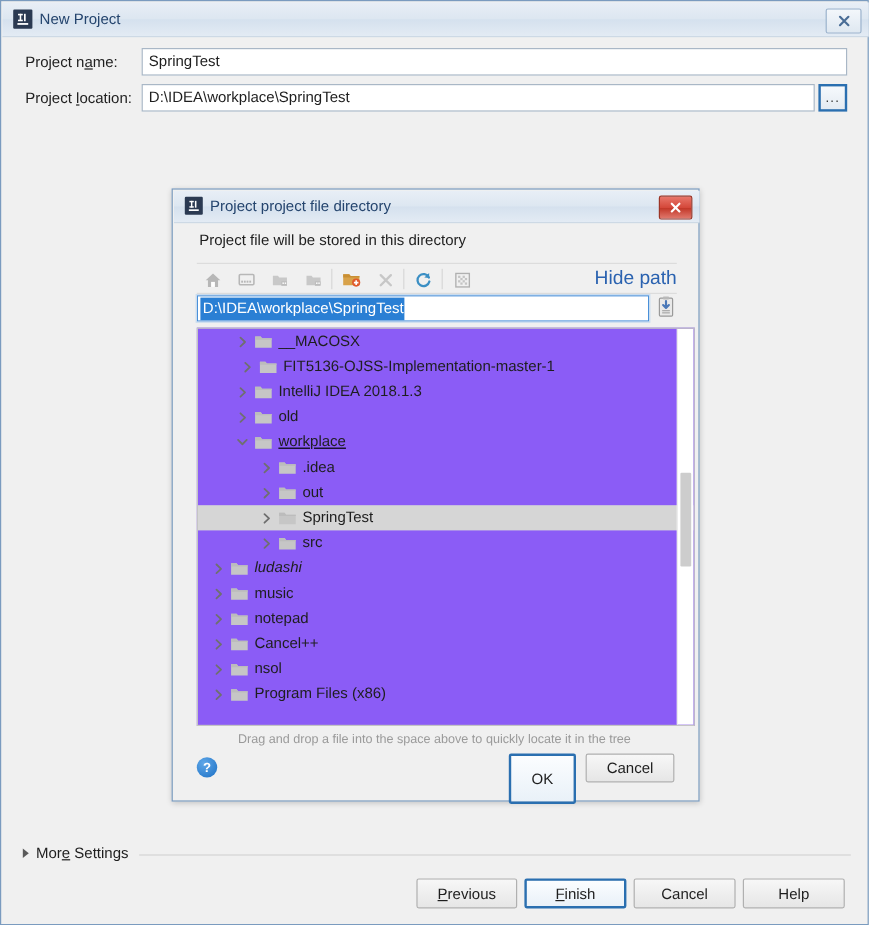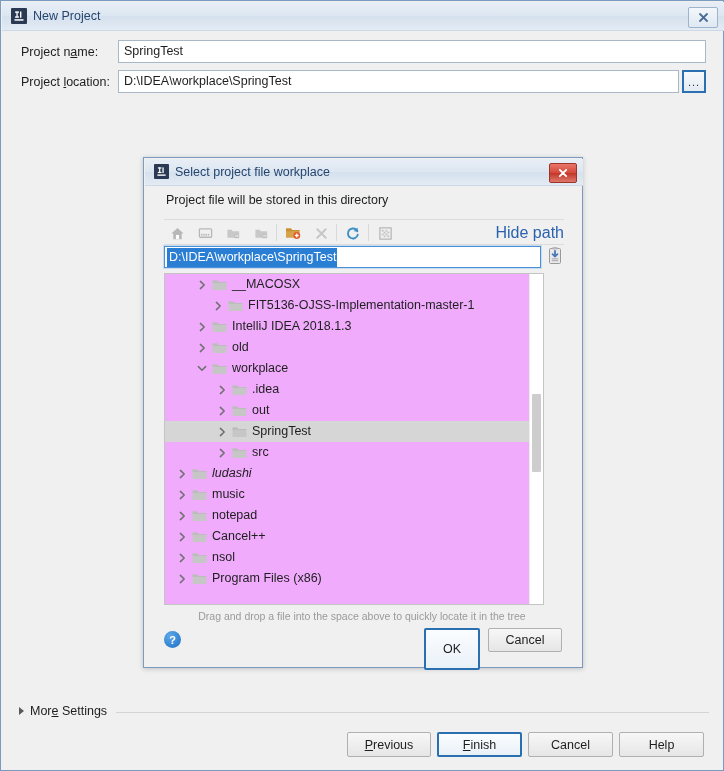--- a/index.html
+++ b/index.html
@@ -254,23 +254,23 @@
     position: absolute;
     left: 546px; top: 245px;
     width: 16px; height: 20px;
     cursor: pointer;
   }
 
   
   .tree-panel {
     position: absolute;
     left: 163px; top: 272px;
-    width: 380px; height: 332px;
-    box-sizing: border-box;
-    background: #f0abfc;
+    width: 415px; height: 332px;
+    box-sizing: border-box;
+    background: #8b5cf6;
     border: 1px solid #c4c4c4;
     overflow: hidden;
   }
   .tree-rows {
     position: absolute;
     left: 0; top: 0; right: 0;
   }
   .tree-row {
     position: relative;
     height: 21px;
@@ -397,21 +397,21 @@
       <div class="inner-title-icon">
         <svg width="11" height="11" viewBox="0 0 12 12">
           <rect x="0" y="0" width="12" height="12" fill="#2b3a52"></rect>
           <rect x="2" y="1.5" width="4" height="1.3" fill="#ffffff"></rect>
           <rect x="3.4" y="1.5" width="1.3" height="6" fill="#ffffff"></rect>
           <rect x="2" y="6.4" width="4" height="1.3" fill="#ffffff"></rect>
           <rect x="7" y="1.5" width="1.4" height="6.2" fill="#ffffff"></rect>
           <rect x="1.5" y="9.2" width="9" height="1.5" fill="#ffffff"></rect>
         </svg>
       </div>
-      <div class="inner-title-text">Select project file workplace</div>
+      <div class="inner-title-text">Project project file directory</div>
       <div class="inner-close-btn">
         <svg width="10" height="10" viewBox="0 0 11 11">
           <path d="M2 2 L9 9 M9 2 L2 9" stroke="#ffffff" stroke-width="2" stroke-linecap="round"></path>
         </svg>
       </div>
     </div>
 
     <div class="inner-subtitle">Project file will be stored in this directory</div>
 
     <div class="toolbar">
@@ -519,21 +519,21 @@
             </svg>
           </span>
           <span class="folder-icon">
             <svg width="15" height="12" viewBox="0 0 16 13">
               <path d="M0.5 1.5 L5.5 1.5 L6.8 3.2 L15.5 3.2 L15.5 11.8 L0.5 11.8 Z" fill="#c6c6c6"></path>
               <path d="M0.5 1.5 L5.5 1.5 L6.8 3.2 L15.5 3.2 L15.5 4.4 L0.5 4.4 Z" fill="#bcbcbc"></path>
             </svg>
           </span>
           <span class="node-label">__MACOSX</span>
         </div>
-        <div class="tree-row" style="padding-left: 44px; align-items: flex-end;">
+        <div class="tree-row" style="padding-left: 32px; align-items: flex-end;">
           <span class="tw">
             <svg width="9" height="10" viewBox="0 0 9 10">
               <path d="M2.4 1.4 L6.2 5 L2.4 8.6" fill="none" stroke="#6f6f6f" stroke-width="1.5" stroke-linecap="round" stroke-linejoin="round"></path>
             </svg>
           </span>
           <span class="folder-icon">
             <svg width="15" height="12" viewBox="0 0 16 13">
               <path d="M0.5 1.5 L5.5 1.5 L6.8 3.2 L15.5 3.2 L15.5 11.8 L0.5 11.8 Z" fill="#c6c6c6"></path>
               <path d="M0.5 1.5 L5.5 1.5 L6.8 3.2 L15.5 3.2 L15.5 4.4 L0.5 4.4 Z" fill="#bcbcbc"></path>
             </svg>
@@ -561,21 +561,21 @@
             </svg>
           </span>
           <span class="folder-icon">
             <svg width="15" height="12" viewBox="0 0 16 13">
               <path d="M0.5 1.5 L5.5 1.5 L6.8 3.2 L15.5 3.2 L15.5 11.8 L0.5 11.8 Z" fill="#c6c6c6"></path>
               <path d="M0.5 1.5 L5.5 1.5 L6.8 3.2 L15.5 3.2 L15.5 4.4 L0.5 4.4 Z" fill="#bcbcbc"></path>
             </svg>
           </span>
           <span class="node-label">old</span>
         </div>
-        <div class="tree-row" style="padding-left: 28px;">
+        <div class="tree-row" style="padding-left: 28px; text-decoration: underline;">
           <span class="tw">
             <svg width="10" height="9" viewBox="0 0 10 9">
               <path d="M1.4 2.6 L5 6.2 L8.6 2.6" fill="none" stroke="#6f6f6f" stroke-width="1.5" stroke-linecap="round" stroke-linejoin="round"></path>
             </svg>
           </span>
           <span class="folder-icon">
             <svg width="15" height="12" viewBox="0 0 16 13">
               <path d="M0.5 1.5 L5.5 1.5 L6.8 3.2 L15.5 3.2 L15.5 11.8 L0.5 11.8 Z" fill="#c6c6c6"></path>
               <path d="M0.5 1.5 L5.5 1.5 L6.8 3.2 L15.5 3.2 L15.5 4.4 L0.5 4.4 Z" fill="#bcbcbc"></path>
             </svg>

